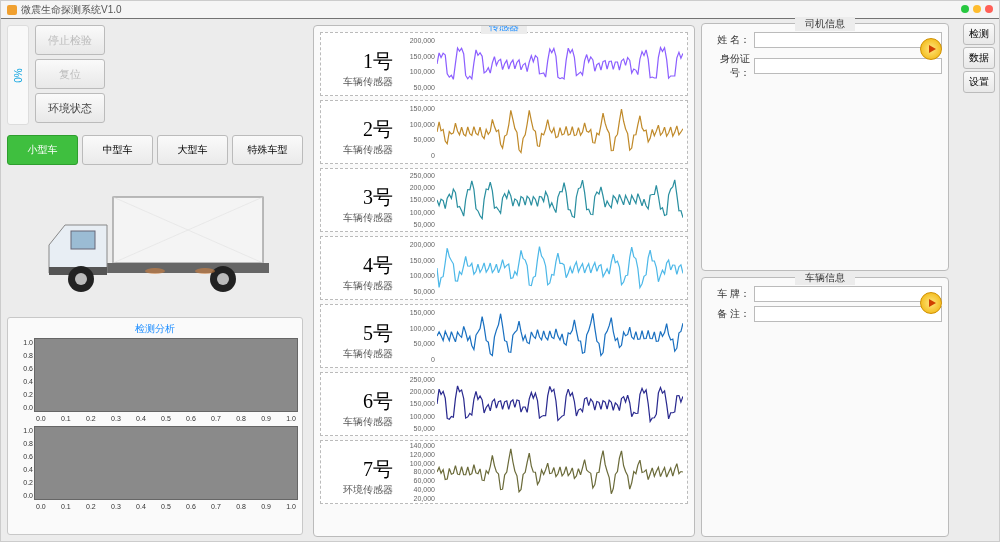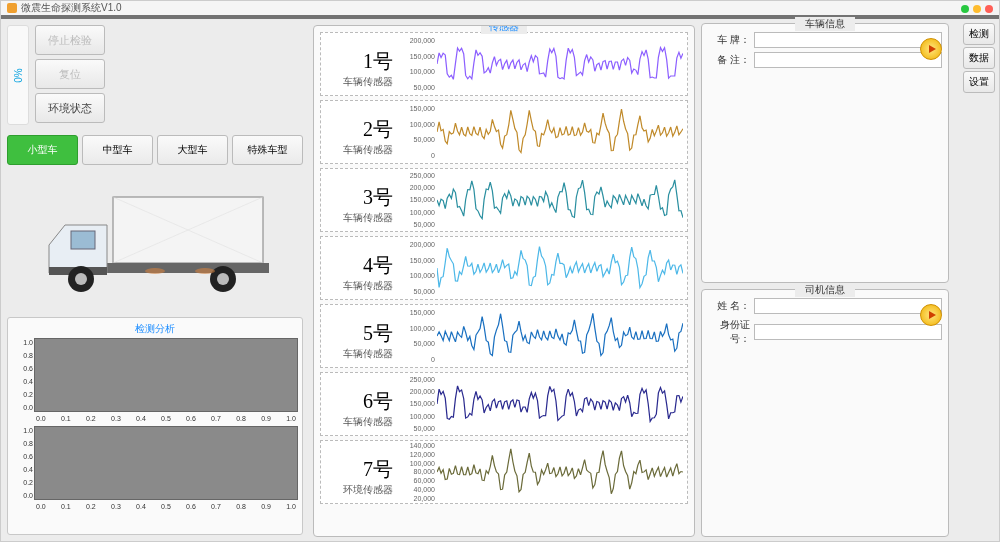--- a/index.html
+++ b/index.html
@@ -1,18 +1,18 @@
 <!DOCTYPE html>
 <html><head>
 <meta charset="utf-8">
 <style>
   * { box-sizing: border-box; margin: 0; padding: 0; }
   body { font-family: "SimSun", "Microsoft YaHei", sans-serif; font-size: 11px; background: #ececec; width: 1000px; height: 542px; overflow: hidden; }
   .window { width: 1000px; height: 542px; background: #ececec; border: 1px solid #ccc; display: flex; flex-direction: column; }
-  .titlebar { height: 18px; background: #f5f5f5; border-bottom: 4px solid #737373; display: flex; align-items: center; padding: 0 6px; font-size: 10px; color: #555; position: relative; }
+  .titlebar { height: 18px; background: #f5f5f5; border-bottom: 1px solid #737373; display: flex; align-items: center; padding: 0 6px; font-size: 10px; color: #555; position: relative; }
   .titlebar .tb-icon { width: 10px; height: 10px; background: #f0a030; border-radius: 2px; margin-right: 4px; }
   .titlebar .mac-dots { position: absolute; right: 6px; top: 4px; display: flex; gap: 4px; }
   .titlebar .mac-dots span { width: 8px; height: 8px; border-radius: 50%; display: block; }
   .dot-r { background: #ff5f57; } .dot-y { background: #febc2e; } .dot-g { background: #28c840; }
 
   .body { flex: 1; display: flex; background: #ececec; }
 
   
   .left { width: 308px; padding: 6px 6px 6px 6px; display: flex; flex-direction: column; }
   .top-controls { display: flex; gap: 6px; height: 100px; }
@@ -292,44 +292,44 @@
               <div class="sensor-chart"><svg viewBox="0 0 200 54" preserveAspectRatio="none">
                   <path d="M0 27 L1.7 22.4 L3.3 28.2 L5.0 24.6 L6.7 34.5 L8.3 34.0 L10.0 23.4 L11.7 29.3 L13.3 28.4 L15.0 20.5 L16.7 29.2 L18.3 29.6 L20.0 21.6 L21.7 29.8 L23.3 29.7 L25.0 21.8 L26.7 29.8 L28.3 28.6 L30.0 19.7 L31.7 27.9 L33.3 28.7 L35.0 23.8 L36.7 35.2 L38.3 35.7 L40.0 25.6 L41.7 28.6 L43.3 21.5 L45.0 10.3 L46.7 20.6 L48.3 26.8 L50.0 28.9 L51.7 44.7 L53.3 44.2 L55.0 29.9 L56.7 27.1 L58.3 15.3 L60.0 3.7 L61.7 16.8 L63.3 26.1 L65.0 30.8 L66.7 46.9 L68.3 44.5 L70.0 29.5 L71.7 27.4 L73.3 17.3 L75.0 8.1 L76.7 21.2 L78.3 27.1 L80.0 27.2 L81.7 39.4 L83.3 36.0 L85.0 24.9 L86.7 29.5 L88.3 24.8 L90.0 18.1 L91.7 28.7 L93.3 28.2 L95.0 22.5 L96.7 31.6 L98.3 28.7 L100.0 21.9 L101.7 30.9 L103.3 28.2 L105.0 21.6 L106.7 30.6 L108.3 28.0 L110.0 22.8 L111.7 33.4 L113.3 31.0 L115.0 23.7 L116.7 29.8 L118.3 22.8 L120.0 14.5 L121.7 25.0 L123.3 27.0 L125.0 28.2 L126.7 42.9 L128.3 39.7 L130.0 27.9 L131.7 27.3 L133.3 14.6 L135.0 5.5 L136.7 19.4 L138.3 26.3 L140.0 32.5 L141.7 48.8 L143.3 43.7 L145.0 29.3 L146.7 26.5 L148.3 13.2 L150.0 5.8 L151.7 20.7 L153.3 26.5 L155.0 30.6 L156.7 44.1 L158.3 37.8 L160.0 26.4 L161.7 28.7 L163.3 20.1 L165.0 15.1 L166.7 27.5 L168.3 26.9 L170.0 24.8 L171.7 34.7 L173.3 29.0 L175.0 22.9 L176.7 31.4 L178.3 26.5 L180.0 22.2 L181.7 31.7 L183.3 26.8 L185.0 22.5 L186.7 32.2 L188.3 27.5 L190.0 23.0 L191.7 31.1 L193.3 24.1 L195.0 18.7 L196.7 28.7 L198.3 26.5 L200.0 27.1" fill="none" stroke="#6b6b3a" stroke-width="1"></path>
                 </svg></div>
             </div>
           </div>
       </div>
     </div>
 
     <div class="right">
       <div class="info-col">
+        <div class="group driver">
+          <div class="gtitle">司机信息</div>
+          <div class="play-btn"></div>
+          <div class="frow">
+            <label>姓 名：</label>
+            <input value="" style="">
+          </div>
+          <div class="frow">
+            <label>身份证号：</label>
+            <input value="" style="">
+          </div>
+        </div>
         <div class="group vehicle">
           <div class="gtitle">车辆信息</div>
           <div class="play-btn"></div>
           <div class="frow">
             <label>车 牌：</label>
             <input value="" style="">
           </div>
           <div class="frow">
             <label>备 注：</label>
             <input value="" style="">
           </div>
         </div>
-        <div class="group driver">
-          <div class="gtitle">司机信息</div>
-          <div class="play-btn"></div>
-          <div class="frow">
-            <label>姓 名：</label>
-            <input value="" style="">
-          </div>
-          <div class="frow">
-            <label>身份证号：</label>
-            <input value="" style="">
-          </div>
-        </div>
       </div>
       <div class="side-btns" id="side-btns">
           <div class="sbtn">检测</div>
           <div class="sbtn">数据</div>
           <div class="sbtn">设置</div>
         </div>
     </div>
   </div>
 </div>
 

